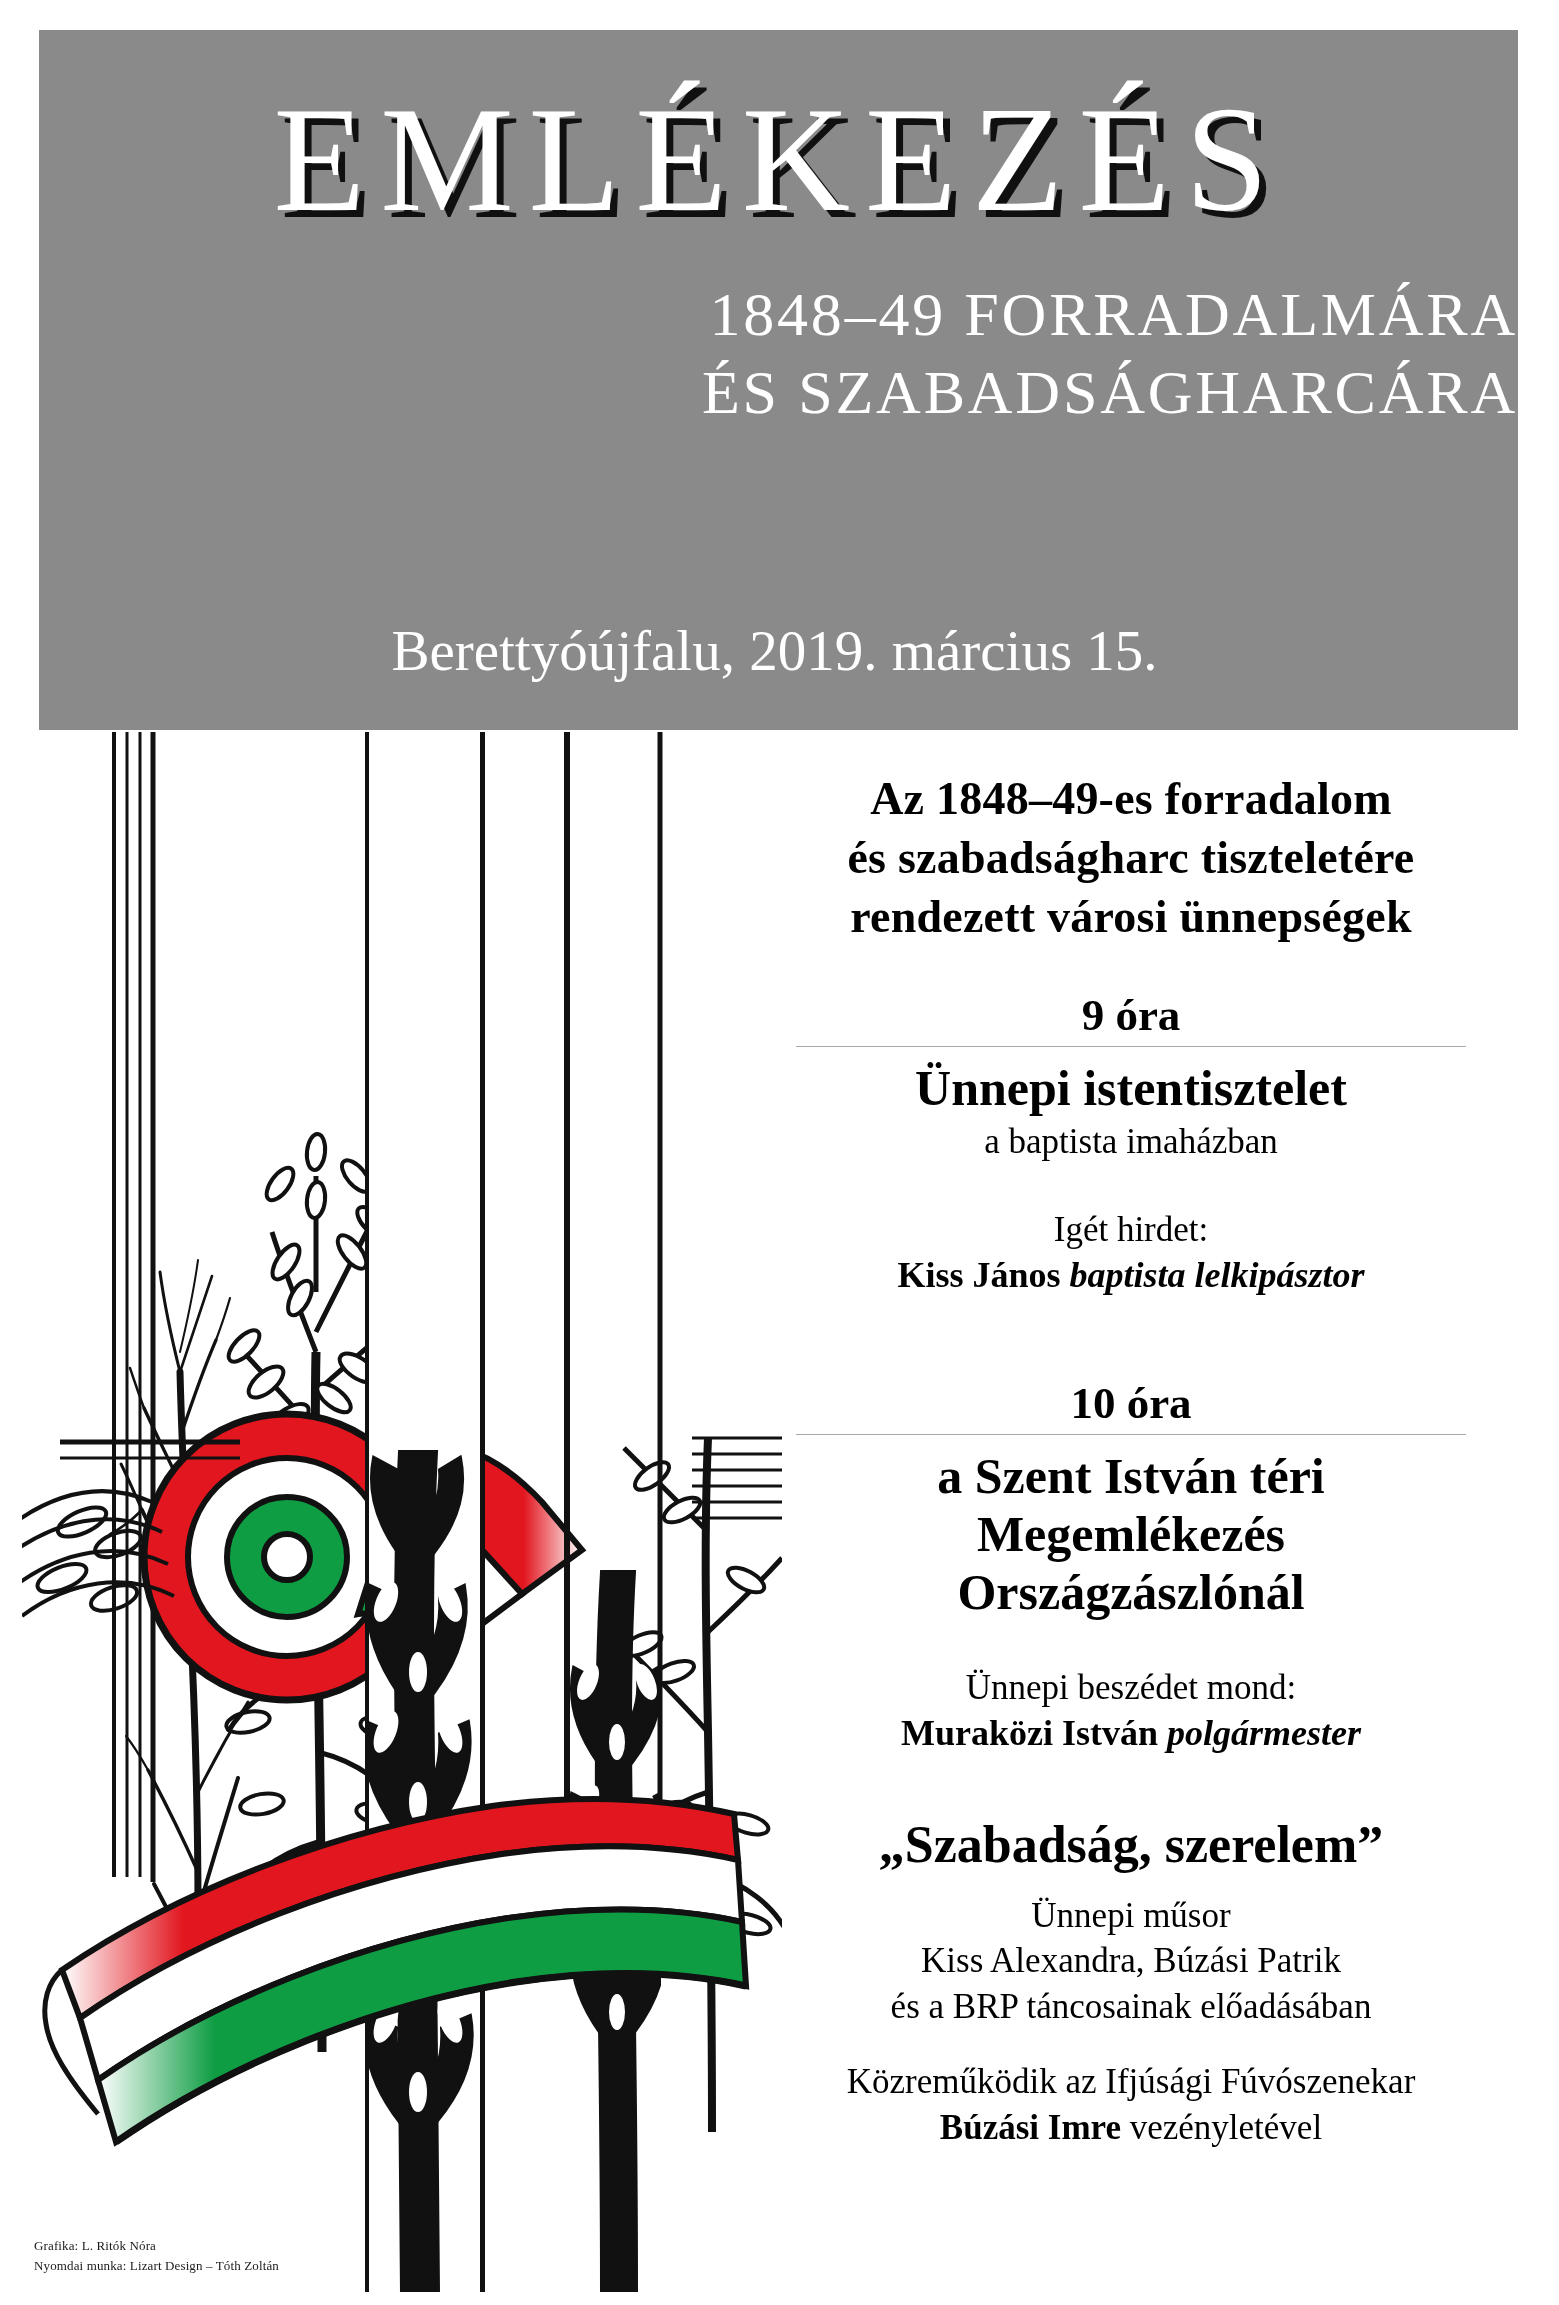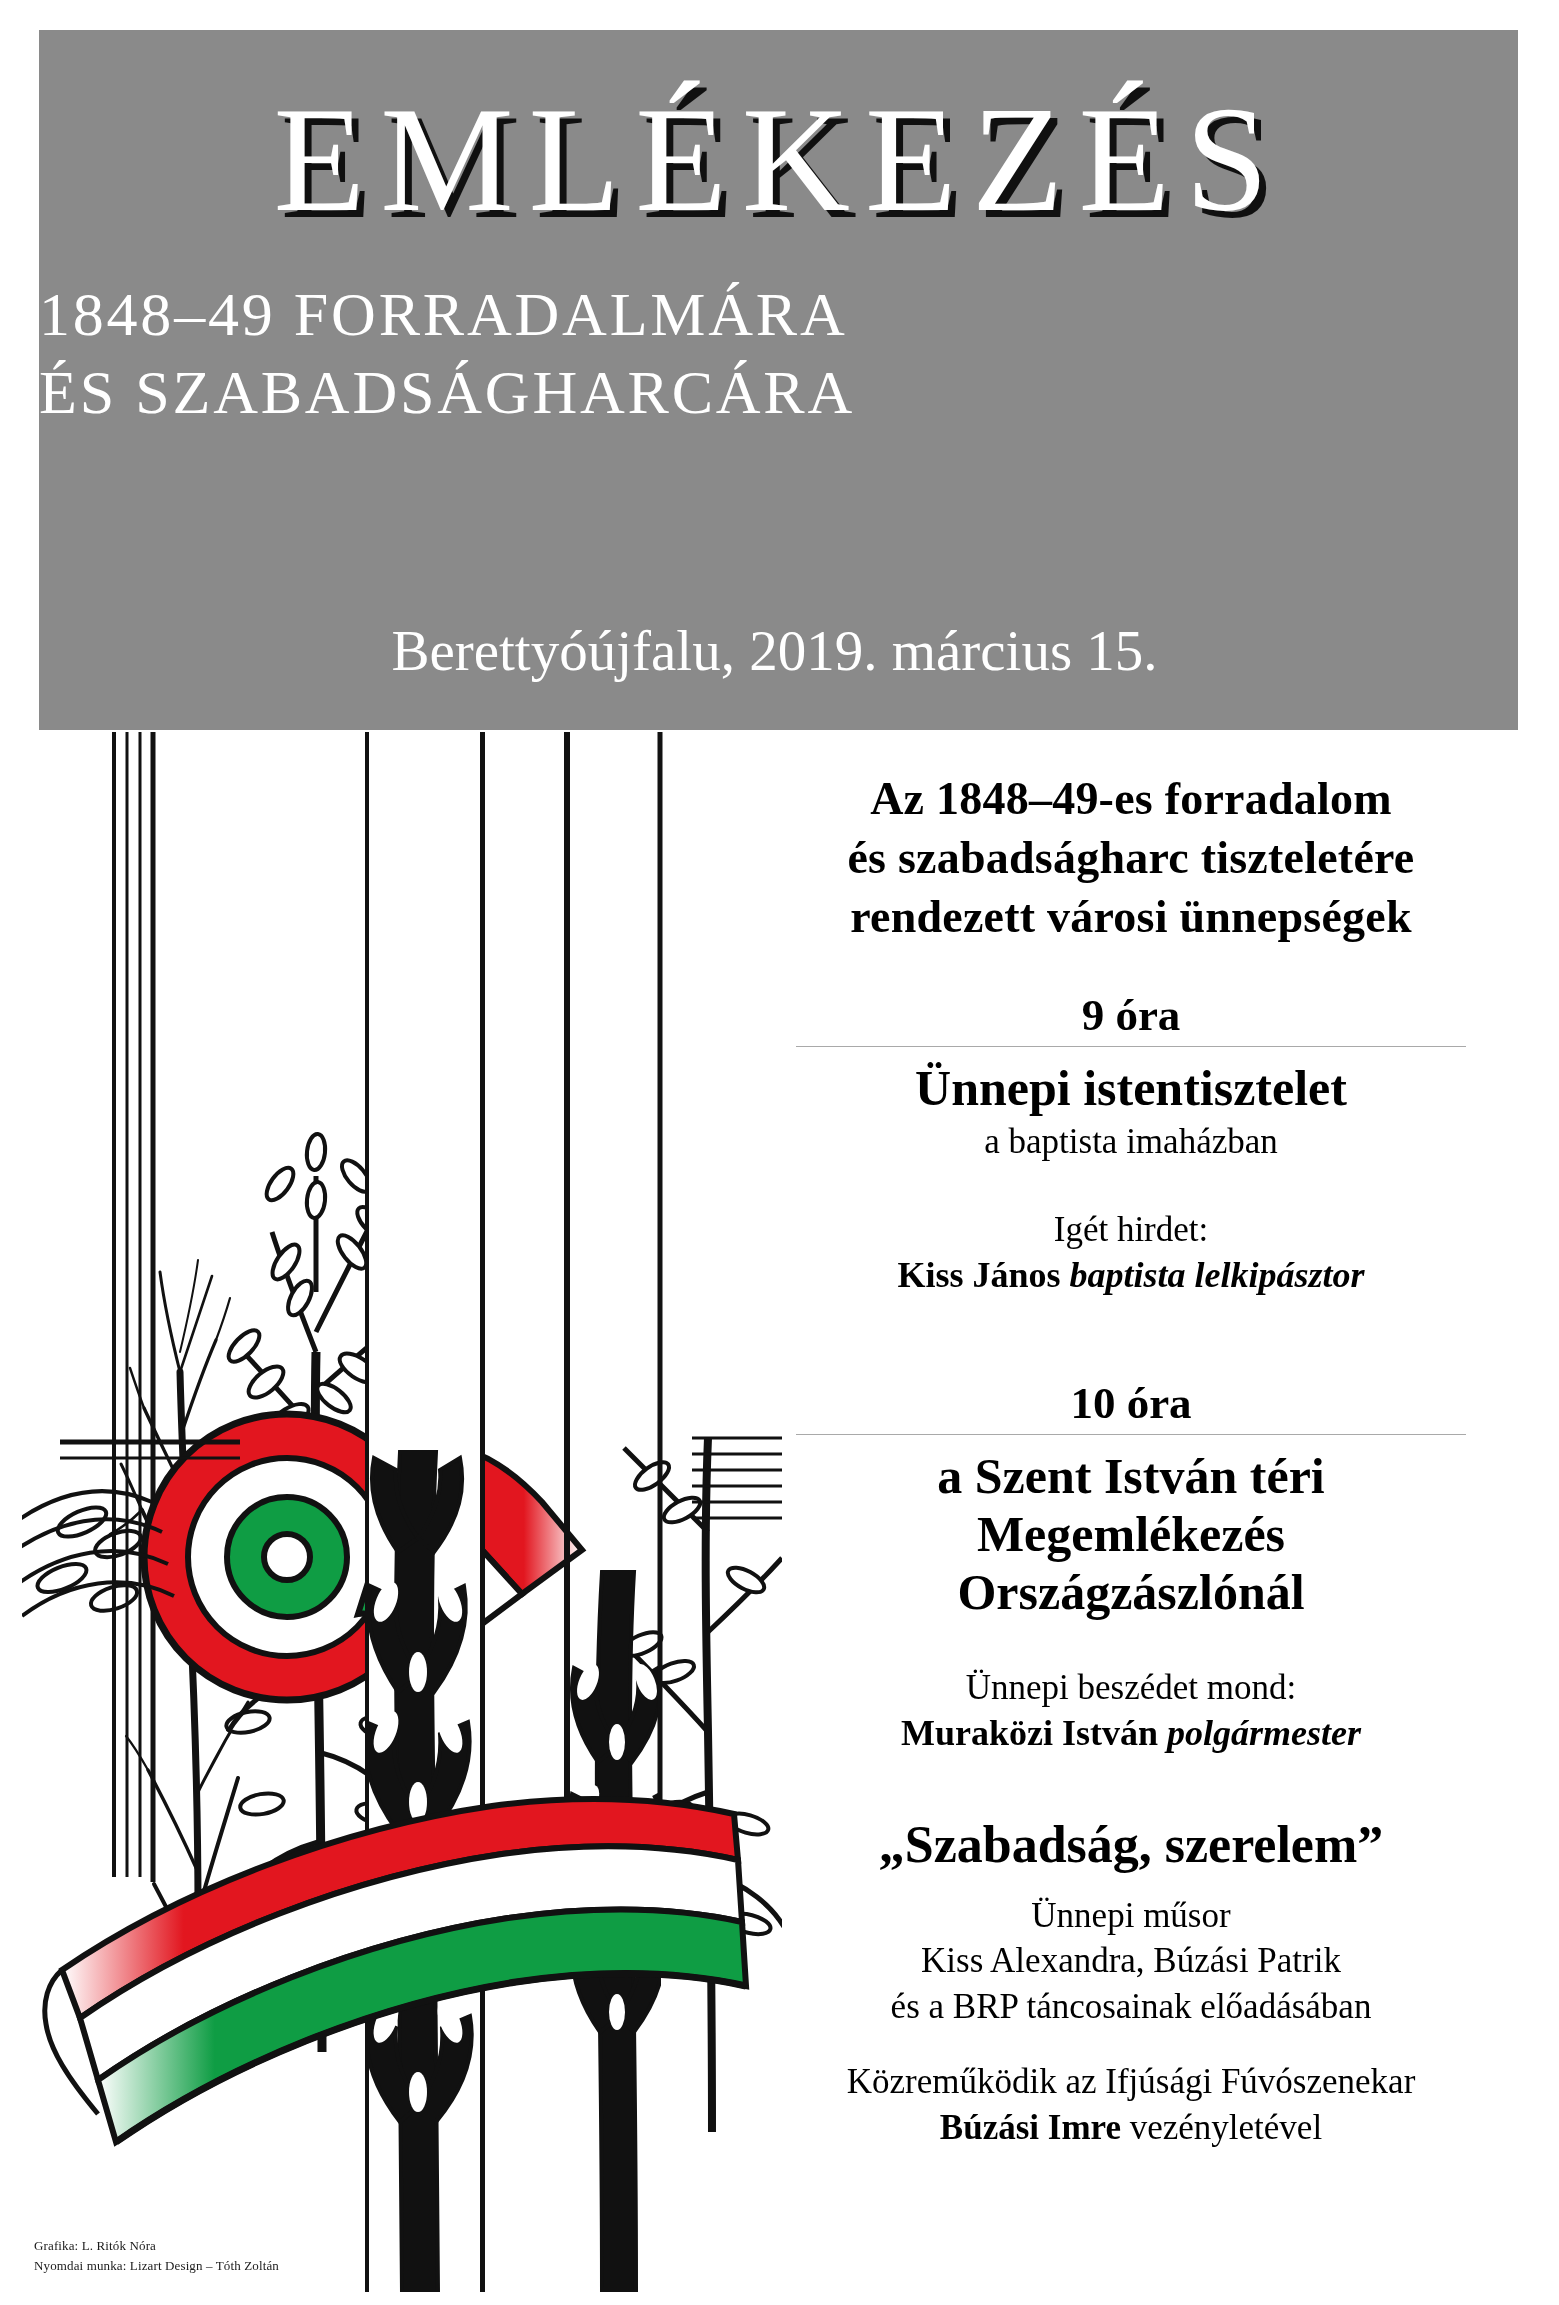--- a/index.html
+++ b/index.html
@@ -47,21 +47,21 @@
     color: #ffffff;
     text-shadow: 7px 7px 0 #101010;
     white-space: nowrap;
   }
 
   .title-sub {
     position: absolute;
     left: 0;
     right: 0;
     top: 245px;
-    text-align: left;
+    text-align: right;
     font-size: 62px;
     line-height: 1.26;
     letter-spacing: 0.045em;
     color: #ffffff;
     font-weight: 400;
   }
   .title-sub .ln { display: block; }
 
   .title-place {
     position: absolute;

